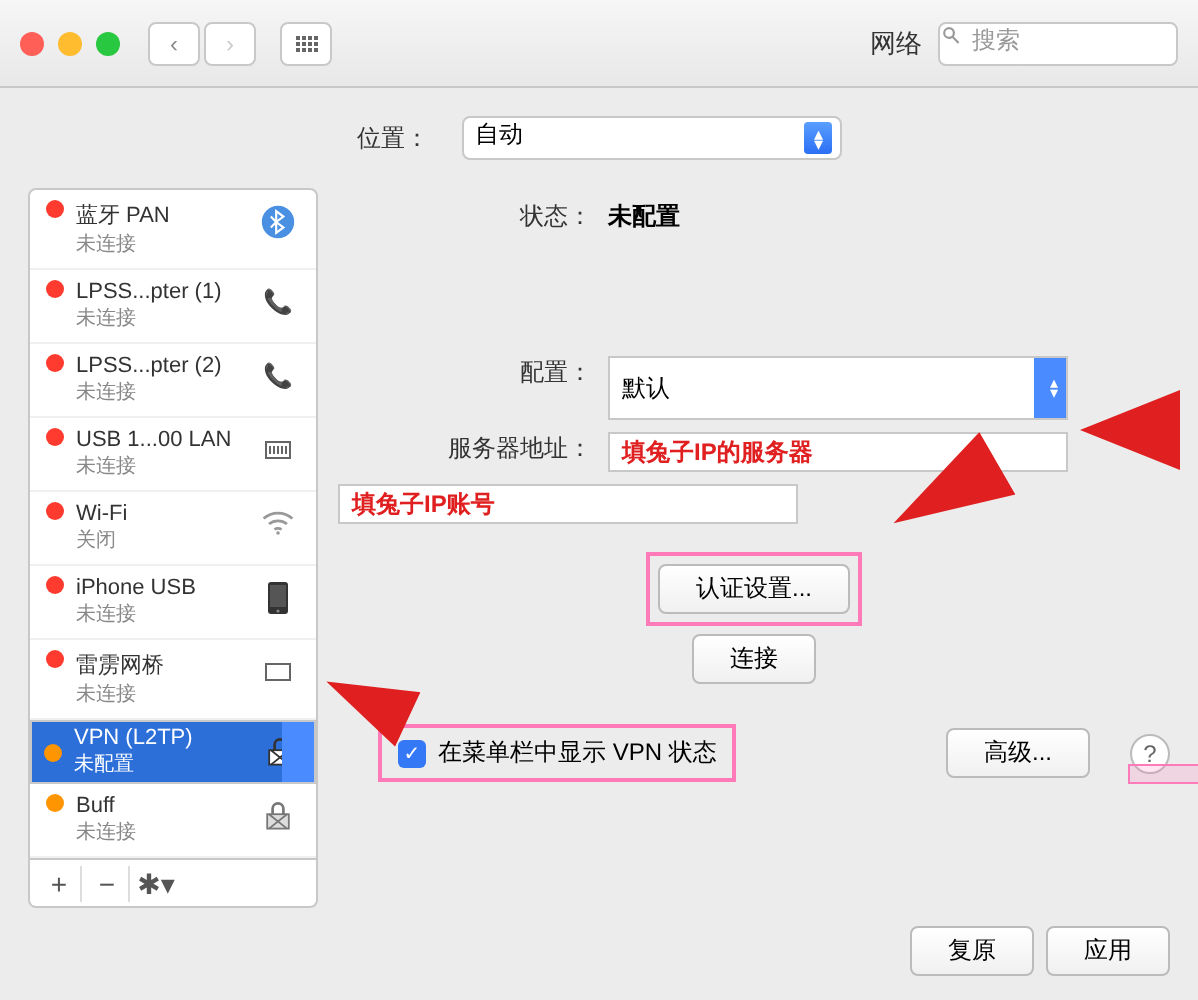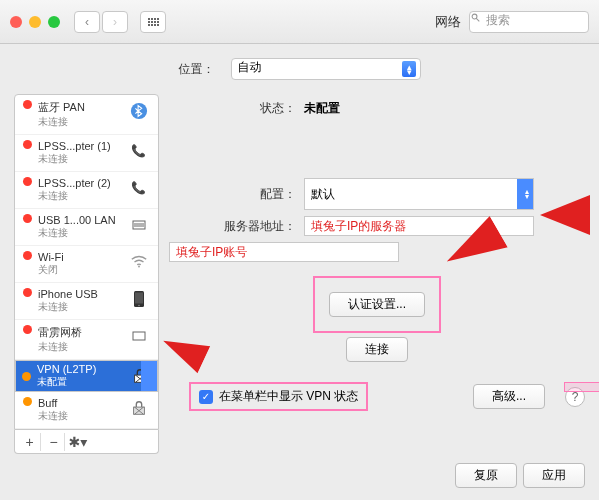--- a/index.html
+++ b/index.html
@@ -28,31 +28,31 @@
 .stdot.red{background:#ff3b30}.stdot.or{background:#ff9500}
 .itxt{flex:1;overflow:hidden}
 .iname{font-size:11px;color:#333;white-space:nowrap;overflow:hidden;text-overflow:ellipsis}
 .istat{font-size:10px;color:#888}
 .item.sel .iname,.item.sel .istat{color:#fff}
 .iicon{width:22px;height:22px;display:flex;align-items:center;justify-content:center;flex-shrink:0}
 .sbfoot{height:24px;background:#fff;border:1px solid #c8c8c8;border-top:none;border-radius:0 0 4px 4px;width:145px;display:flex;align-items:center;padding:0 4px;gap:2px}
 .fbtn{width:22px;height:18px;display:flex;align-items:center;justify-content:center;color:#555;font-size:14px;border-right:1px solid #ddd}
 .fbtn:last-child{border-right:none}
 .detail{flex:1;padding:6px 0 0 0;position:relative}
-.row{display:flex;align-items:center;margin-bottom:6px}
+.row{display:flex;align-items:flex-start;margin-bottom:6px}
 .lbl{width:135px;text-align:right;padding-right:8px;font-size:12px;color:#333}
 .val{flex:1;font-size:12px}
 .inp{flex:1;max-width:230px;height:20px;background:#fff;border:1px solid #c8c8c8;padding:0 6px;font-size:11px;display:flex;align-items:center}
-.inp.red{color:#e02020;font-weight:normal}
+.inp.red{color:#e02020;font-weight:bold}
 .sel{flex:1;max-width:230px;height:32px;background:#fff;border:1px solid #c8c8c8;position:relative;padding:0 6px;display:flex;align-items:center}
 .sel::after{content:"";position:absolute;right:0;top:0;width:16px;height:100%;background:#4a8cff}
 .selarr{position:absolute;right:4px;color:#fff;font-size:8px;z-index:1;line-height:5px}
 .btnrow{display:flex;justify-content:center;margin-top:14px}
 .btn{padding:3px 18px;background:linear-gradient(#fff,#f0f0f0);border:1px solid #bbb;border-radius:4px;font-size:12px}
-.pinkbox{border:2px solid #ff7ab8;display:inline-block;padding:14px}
+.pinkbox{border:2px solid #ff7ab8;display:inline-block;padding:4px}
 .checkbox-row{display:flex;align-items:center;gap:6px;margin-top:20px}
 .chk{width:14px;height:14px;background:#3478f6;border-radius:3px;color:#fff;display:flex;align-items:center;justify-content:center;font-size:10px}
 .bottom{position:absolute;bottom:12px;right:14px;display:flex;gap:6px;align-items:flex-start}
 .qmark{width:20px;height:20px;border-radius:50%;background:#fff;border:1px solid #bbb;display:flex;align-items:center;justify-content:center;color:#666;font-size:12px}
 .pinkthin{position:absolute;left:395px;top:288px;width:45px;height:10px;border:1px solid #ff7ab8;background:rgba(255,122,184,.2)}
 svg.bigarrow{position:absolute;pointer-events:none}
 </style>
 </head>
 <body>
 

